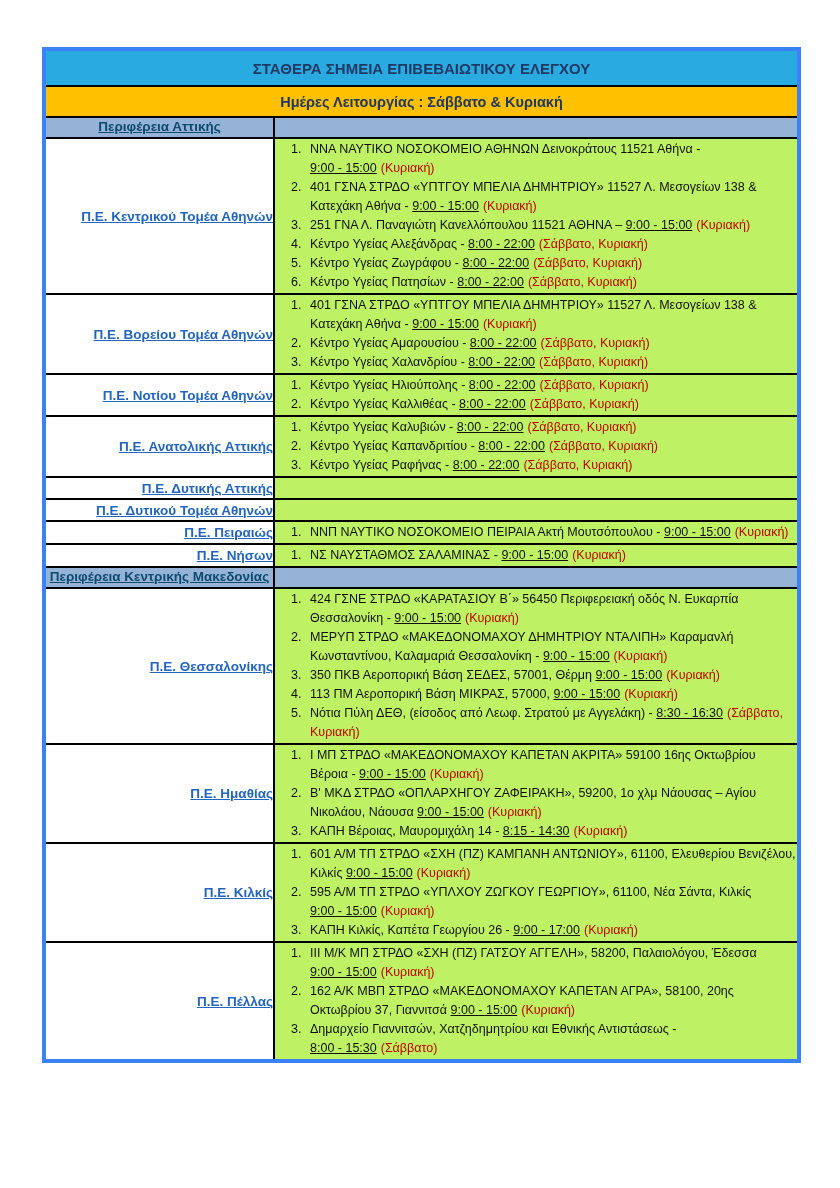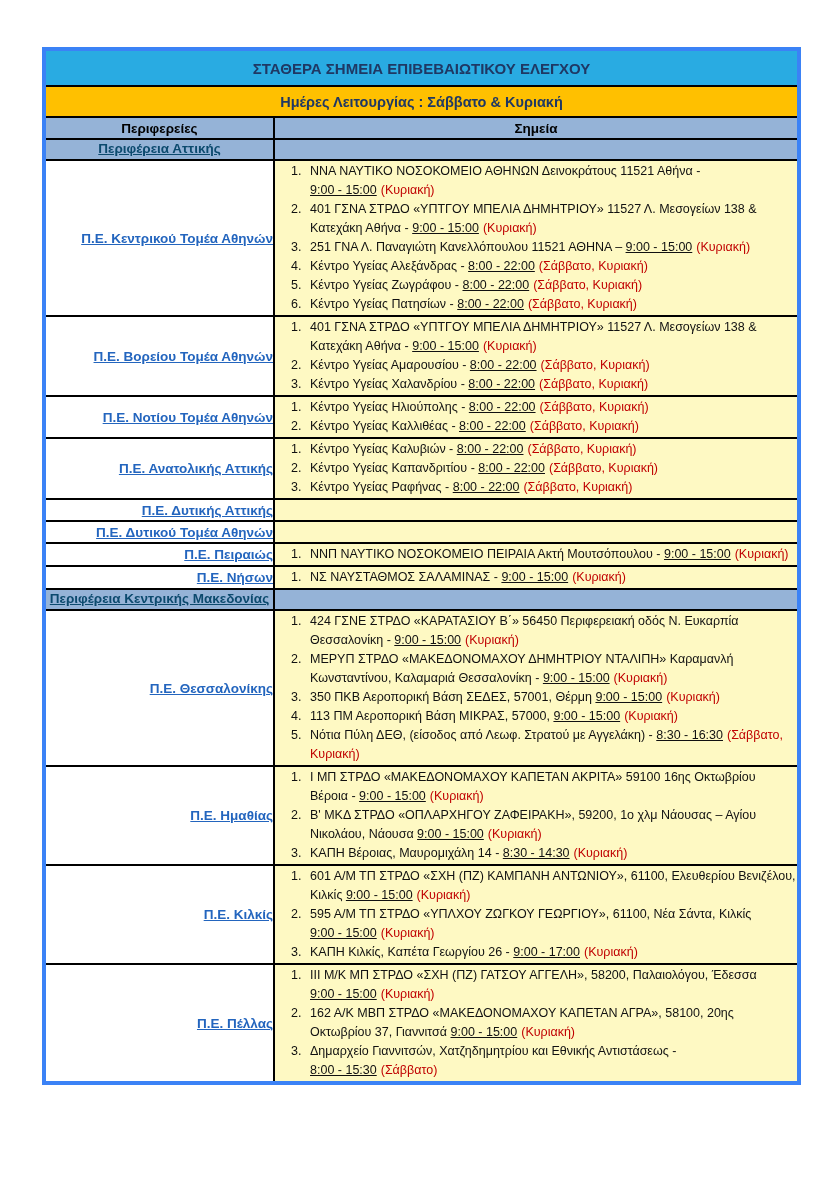--- a/index.html
+++ b/index.html
@@ -36,21 +36,21 @@
     padding:1px 4px;
   }
   .section-cell.has-text{text-decoration:underline;}
   .region-cell{
     background:#fff;text-align:right;padding:2px 6px;height:20px;
   }
   .region-name{
     color:var(--region-text,#2365BE);font-weight:bold;font-size:13.5px;
     text-decoration:underline;line-height:1.3;
   }
-  .points-cell{background:#fef9c3;padding:1px 4px 2px 2px;height:20px;vertical-align:top;}
+  .points-cell{background:#bef264;padding:1px 4px 2px 2px;height:20px;vertical-align:top;}
   ol.points-list{
     margin:1px 0 1px 0;padding:0 0 0 30px;
     font-size:12.5px;color:#111;line-height:19px;
   }
   ol.points-list li{padding-left:5px;margin:0;}
   .point-time{text-decoration:underline;white-space:nowrap;}
   .point-days{color:var(--days-text,#C00000);margin-left:4px;}
 </style>
 </head>
 <body>
@@ -61,24 +61,20 @@
       <col class="c-points">
     </colgroup>
   <tbody>
     <tr>
       <td class="title-cell" colspan="2">ΣΤΑΘΕΡΑ ΣΗΜΕΙΑ ΕΠΙΒΕΒΑΙΩΤΙΚΟΥ ΕΛΕΓΧΟΥ</td>
     </tr>
     <tr>
       <td class="subtitle-cell" colspan="2">
         <span>Ημέρες Λειτουργίας : Σάββατο &amp; Κυριακή</span>
       </td>
-    </tr>
-    <tr>
-      <td class="colhead-cell">Περιφερείες</td>
-      <td class="colhead-cell">Σημεία</td>
     </tr>
 
   <tr class="section-row">
         <td class="section-cell has-text">Περιφέρεια Αττικής</td>
         <td class="section-cell"></td>
       </tr>
       <tr class="region-row">
         <td class="region-cell"><span class="region-name">Π.Ε. Κεντρικού Τομέα Αθηνών</span></td>
         <td class="points-cell">
           <ol class="points-list">
@@ -159,21 +155,21 @@
             <li class="point-item"><span class="point-text">Νότια Πύλη ΔΕΘ, (είσοδος από Λεωφ. Στρατού με Αγγελάκη) - </span><span class="point-time">8:30 - 16:30</span><span class="point-days">(Σάββατο, Κυριακή)</span></li>
           </ol>
         </td>
       </tr>
       <tr class="region-row">
         <td class="region-cell"><span class="region-name">Π.Ε. Ημαθίας</span></td>
         <td class="points-cell">
           <ol class="points-list">
             <li class="point-item"><span class="point-text">Ι ΜΠ ΣΤΡΔΟ «ΜΑΚΕΔΟΝΟΜΑΧΟΥ ΚΑΠΕΤΑΝ ΑΚΡΙΤΑ» 59100 16ης Οκτωβρίου Βέροια - </span><span class="point-time">9:00 - 15:00</span><span class="point-days">(Κυριακή)</span></li>
             <li class="point-item"><span class="point-text">Β' ΜΚΔ ΣΤΡΔΟ «ΟΠΛΑΡΧΗΓΟΥ ΖΑΦΕΙΡΑΚΗ», 59200, 1ο χλμ Νάουσας – Αγίου Νικολάου, Νάουσα </span><span class="point-time">9:00 - 15:00</span><span class="point-days">(Κυριακή)</span></li>
-            <li class="point-item"><span class="point-text">ΚΑΠΗ Βέροιας, Μαυρομιχάλη 14 - </span><span class="point-time">8:30 - 14:30</span><span class="point-days">(Κυριακή)</span></li>
+            <li class="point-item"><span class="point-text">ΚΑΠΗ Βέροιας, Μαυρομιχάλη 14 - </span><span class="point-time">8:15 - 14:30</span><span class="point-days">(Κυριακή)</span></li>
           </ol>
         </td>
       </tr>
       <tr class="region-row">
         <td class="region-cell"><span class="region-name">Π.Ε. Κιλκίς</span></td>
         <td class="points-cell">
           <ol class="points-list">
             <li class="point-item"><span class="point-text">601 Α/Μ ΤΠ ΣΤΡΔΟ «ΣΧΗ (ΠΖ) ΚΑΜΠΑΝΗ ΑΝΤΩΝΙΟΥ», 61100, Ελευθερίου Βενιζέλου, Κιλκίς </span><span class="point-time">9:00 - 15:00</span><span class="point-days">(Κυριακή)</span></li>
             <li class="point-item"><span class="point-text">595 Α/Μ ΤΠ ΣΤΡΔΟ «ΥΠΛΧΟΥ ΖΩΓΚΟΥ ΓΕΩΡΓΙΟΥ», 61100, Νέα Σάντα, Κιλκίς </span><span class="point-time">9:00 - 15:00</span><span class="point-days">(Κυριακή)</span></li>
             <li class="point-item"><span class="point-text">ΚΑΠΗ Κιλκίς, Καπέτα Γεωργίου 26 - </span><span class="point-time">9:00 - 17:00</span><span class="point-days">(Κυριακή)</span></li>

